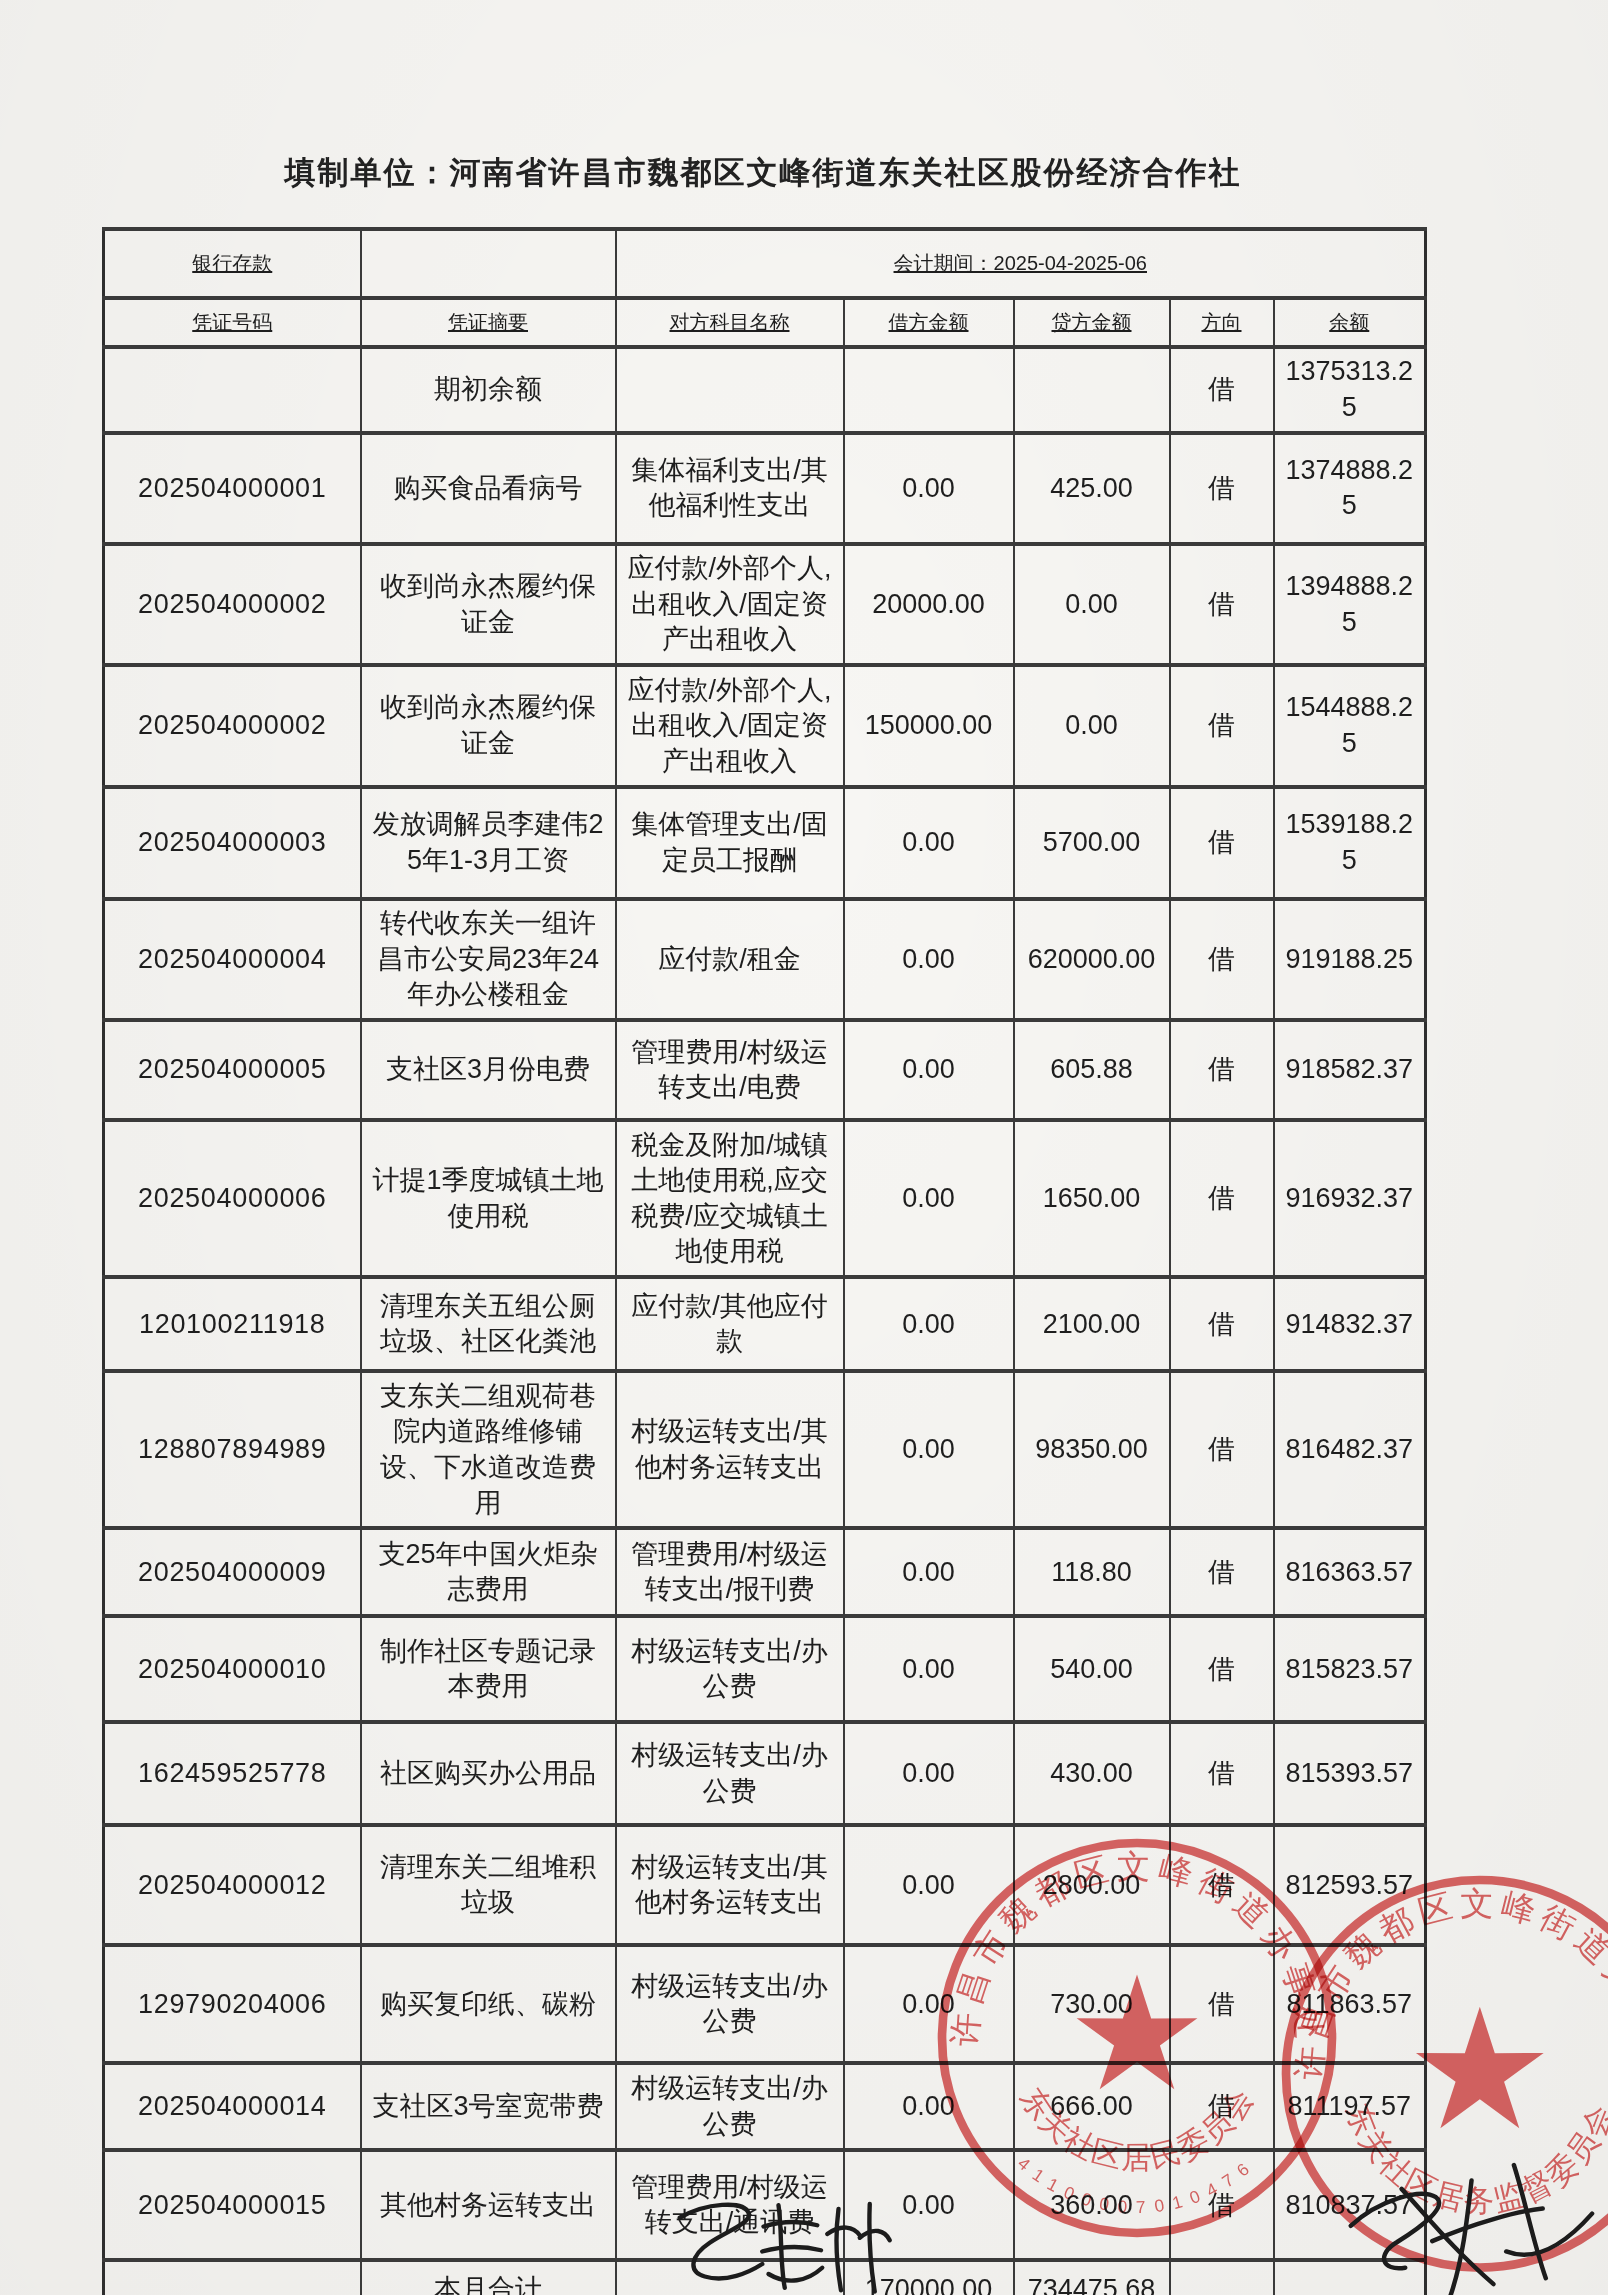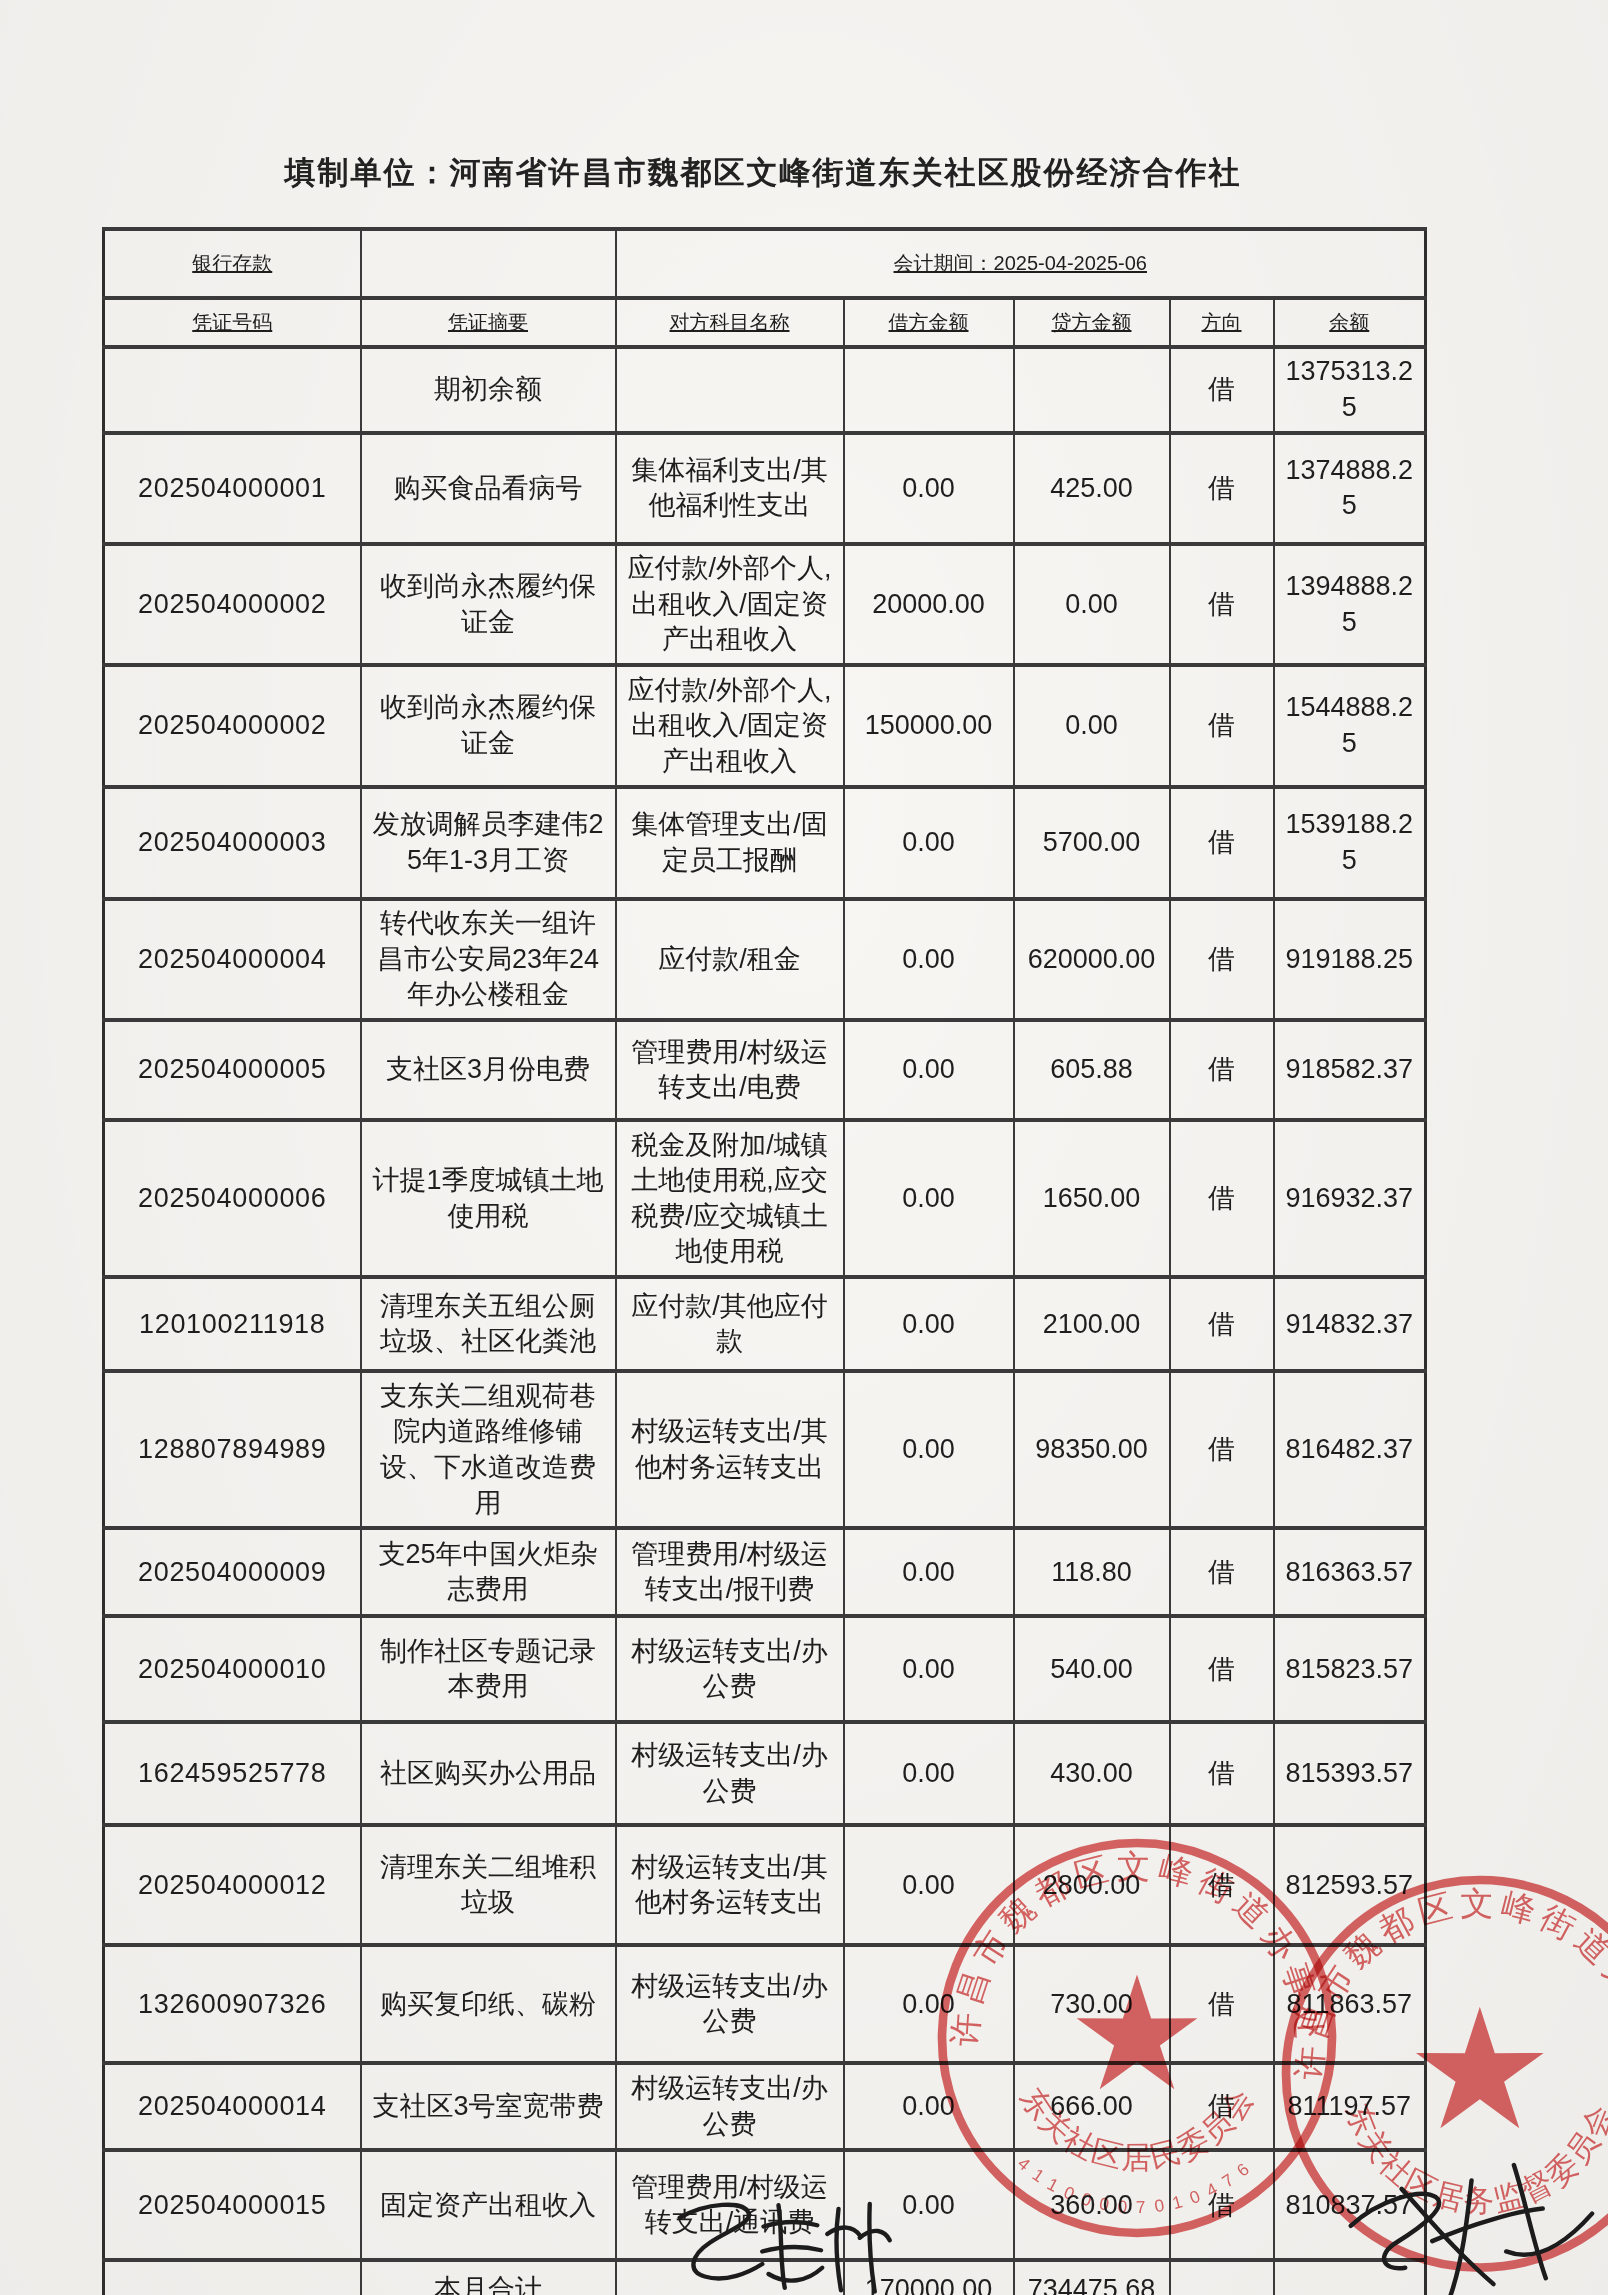--- a/index.html
+++ b/index.html
@@ -199,40 +199,40 @@
         <tr style="height: 120px;">
           <td class="c-voucher">202504000012</td>
           <td class="c-sum">清理东关二组堆积垃圾</td>
           <td class="c-subj">村级运转支出/其他村务运转支出</td>
           <td>0.00</td>
           <td>2800.00</td>
           <td>借</td>
           <td class="c-bal">812593.57</td>
         </tr>
         <tr style="height: 118px;">
-          <td class="c-voucher">132600907326</td>
+          <td class="c-voucher">129790204006</td>
           <td class="c-sum">购买复印纸、碳粉</td>
           <td class="c-subj">村级运转支出/办公费</td>
           <td>0.00</td>
           <td>730.00</td>
           <td>借</td>
           <td class="c-bal">811863.57</td>
         </tr>
         <tr style="height: 87px;">
           <td class="c-voucher">202504000014</td>
           <td class="c-sum">支社区3号室宽带费</td>
           <td class="c-subj">村级运转支出/办公费</td>
           <td>0.00</td>
           <td>666.00</td>
           <td>借</td>
           <td class="c-bal">811197.57</td>
         </tr>
         <tr style="height: 110px;">
           <td class="c-voucher">202504000015</td>
-          <td class="c-sum">固定资产出租收入</td>
+          <td class="c-sum">其他村务运转支出</td>
           <td class="c-subj">管理费用/村级运转支出/通讯费</td>
           <td>0.00</td>
           <td>360.00</td>
           <td>借</td>
           <td class="c-bal">810837.57</td>
         </tr>
       </tbody>
     <tbody>
       <tr class="h-total">
         <td></td>

